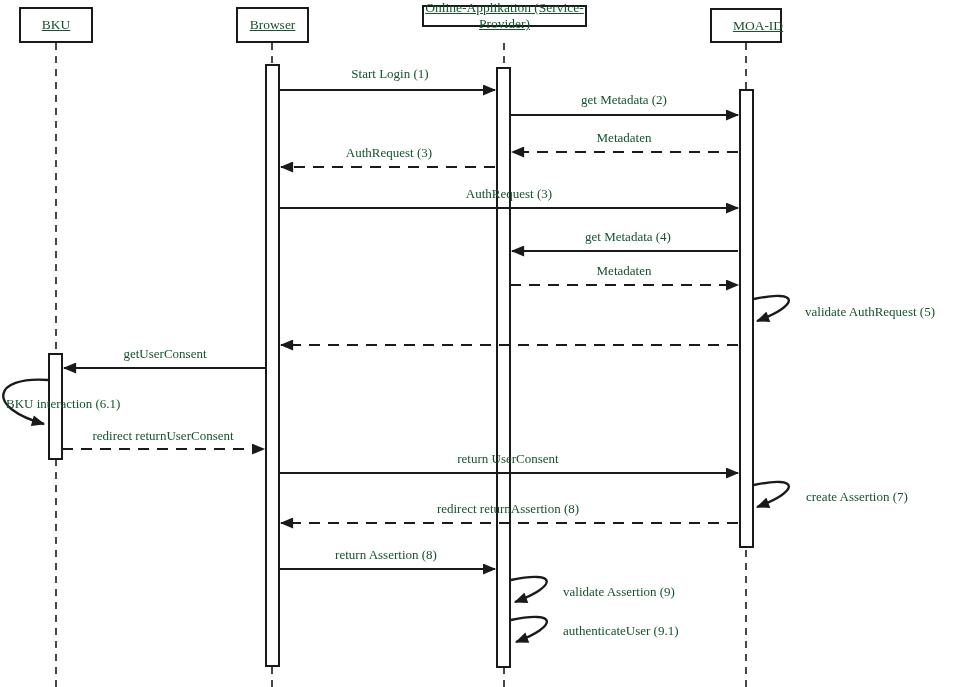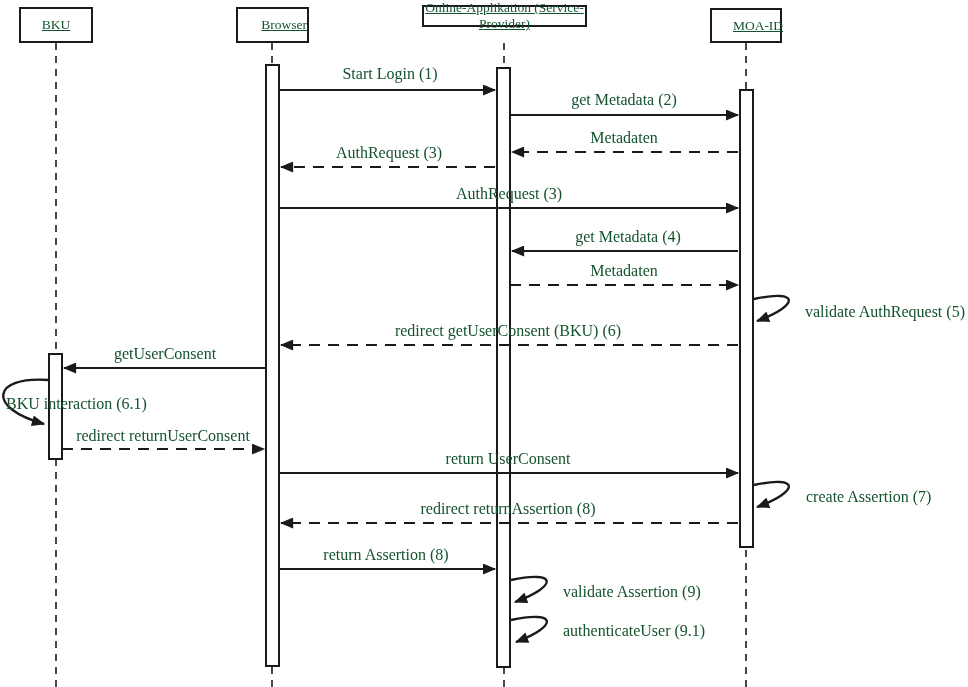--- a/index.html
+++ b/index.html
@@ -15,21 +15,21 @@
   .selfloop{stroke:#1a1a1a;stroke-width:2.4;fill:none;}
   .actor-box{
     position:absolute;z-index:3;box-sizing:border-box;background:#ffffff;
     border:2px solid #1a1a1a;display:flex;flex-direction:column;
     align-items:center;justify-content:center;text-align:center;
   }
   .actor-box span{
     text-decoration:underline;font-size:13.5px;line-height:16px;white-space:nowrap;
   }
   .mlabel{
-    position:absolute;z-index:2;font-size:16px;line-height:16px;white-space:nowrap;
+    position:absolute;z-index:2;font-size:13px;line-height:16px;white-space:nowrap;
   }
   .mlabel.centered{transform:translateX(-50%);}
 </style>
 </head>
 <body>
 
 <div id="stage">
 
   <svg id="wires" width="968" height="687" viewBox="0 0 968 687">
     <defs>
@@ -64,40 +64,39 @@
     <path class="selfloop" d="M 754 485 C 800 475 800 491 757 507" marker-end="url(#arrow)"></path>
     <line class="msg-dashed" x1="738" y1="523" x2="281" y2="523" marker-end="url(#arrow)"></line>
     <line class="msg-solid" x1="279" y1="569" x2="495" y2="569" marker-end="url(#arrow)"></line>
     <path class="selfloop" d="M 511 580 C 558 570 558 586 515 602" marker-end="url(#arrow)"></path>
     <path class="selfloop" d="M 511 620 C 558 610 558 626 516 642" marker-end="url(#arrow)"></path>
   </svg>
 
   <div class="actor-box" style="left:19px;top:7px;width:74px;height:36px;">
     <span>BKU</span>
   </div>
-  <div class="actor-box" style="left:236px;top:7px;width:73px;height:36px;align-items:flex-end;">
+  <div class="actor-box" style="left:236px;top:7px;width:73px;height:36px;">
     <span>Browser</span>
   </div>
   <div class="actor-box" style="left:422px;top:5px;width:165px;height:22px;">
     <span>Online-Applikation (Service-</span>
     <span>Provider)</span>
   </div>
   <div class="actor-box" style="left:710px;top:8px;width:72px;height:35px;padding-left:24px;">
     <span>MOA-ID</span>
   </div>
 
   <div class="mlabel centered" style="left:390px;top:66px;">Start Login (1)</div>
   <div class="mlabel centered" style="left:624px;top:92px;">get Metadata (2)</div>
   <div class="mlabel centered" style="left:624px;top:130px;">Metadaten</div>
   <div class="mlabel centered" style="left:389px;top:145px;">AuthRequest (3)</div>
   <div class="mlabel centered" style="left:509px;top:186px;">AuthRequest (3)</div>
   <div class="mlabel centered" style="left:621px;top:229px;margin-left:7px;">get Metadata (4)</div>
   <div class="mlabel centered" style="left:624px;top:263px;">Metadaten</div>
   <div class="mlabel" style="left:805px;top:304px;">validate AuthRequest (5)</div>
-  <div class="mlabel centered" style="left:508px;top:323px;">redirect getUserConsent (BKU) (6)</div>
   <div class="mlabel centered" style="left:165px;top:346px;">getUserConsent</div>
   <div class="mlabel" style="left:6px;top:396px;">BKU interaction (6.1)</div>
   <div class="mlabel centered" style="left:163px;top:428px;">redirect returnUserConsent</div>
   <div class="mlabel centered" style="left:508px;top:451px;">return UserConsent</div>
   <div class="mlabel" style="left:806px;top:489px;">create Assertion (7)</div>
   <div class="mlabel centered" style="left:508px;top:501px;">redirect returnAssertion (8)</div>
   <div class="mlabel centered" style="left:386px;top:547px;">return Assertion (8)</div>
   <div class="mlabel" style="left:563px;top:584px;">validate Assertion (9)</div>
   <div class="mlabel" style="left:563px;top:623px;">authenticateUser (9.1)</div>
 

